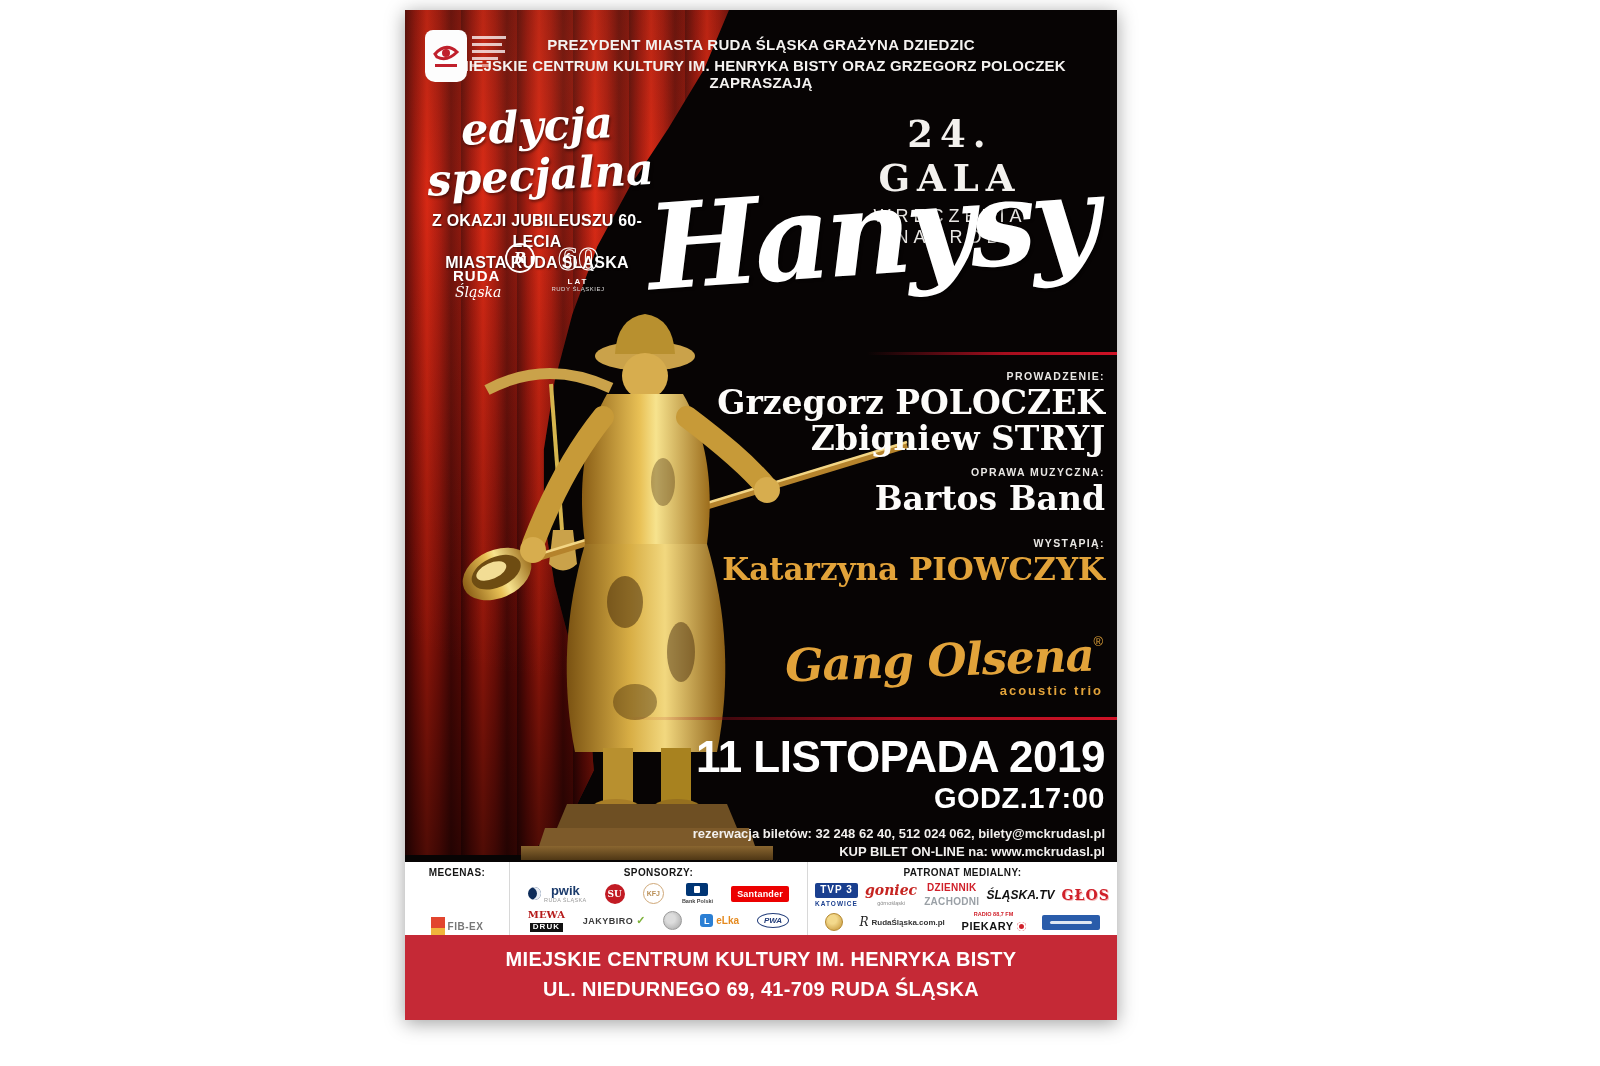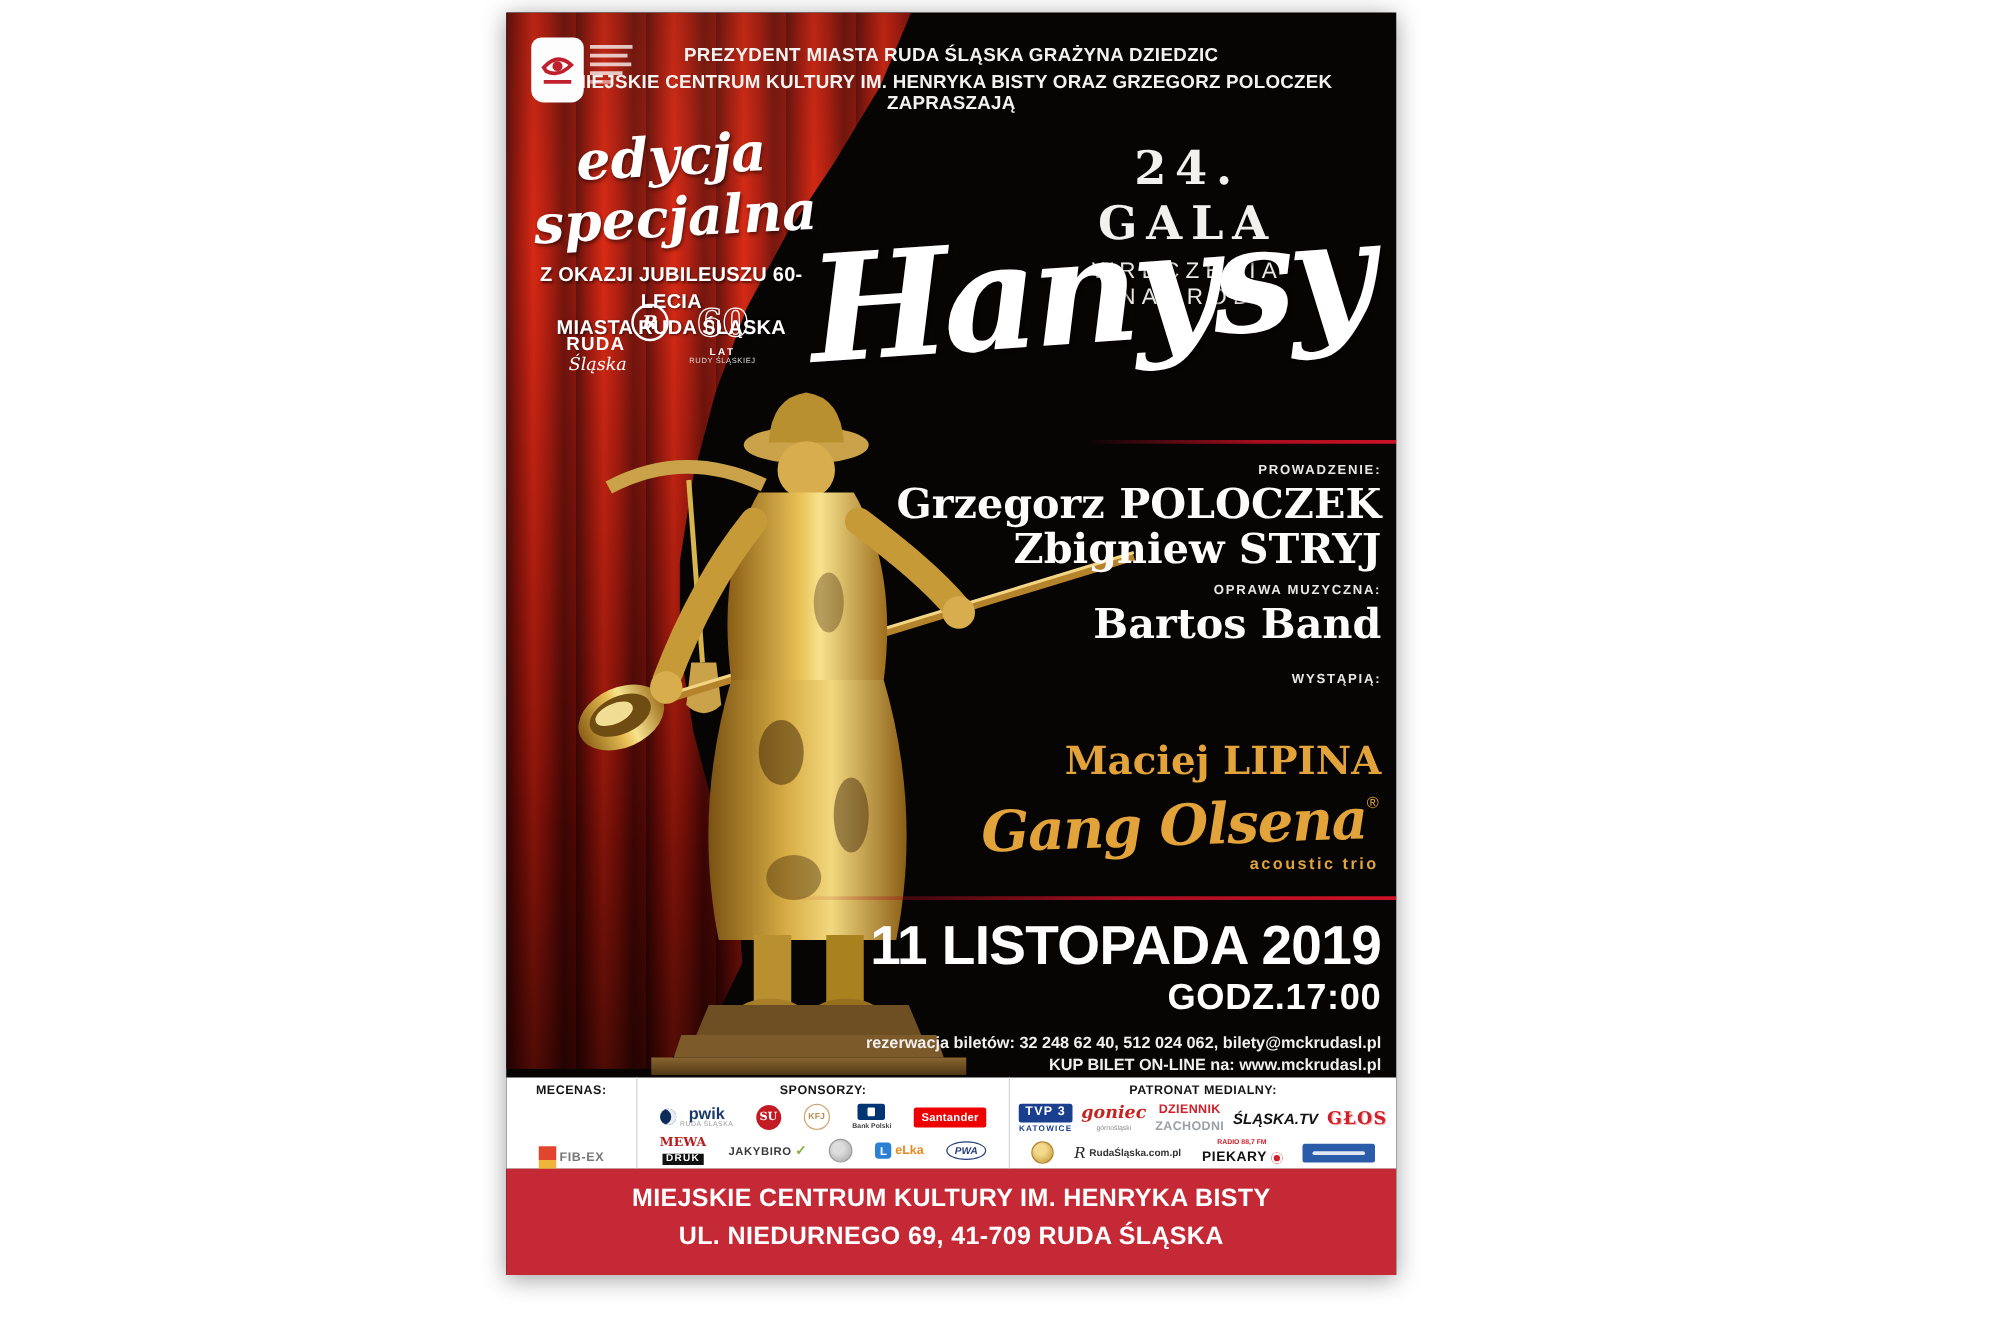--- a/index.html
+++ b/index.html
@@ -294,21 +294,21 @@
 
     <div class="sep sep1"></div>
     <div class="sep sep2"></div>
 
     <div class="rlabel lbl-prow">PROWADZENIE:</div>
     <div class="serifline host1">Grzegorz POLOCZEK</div>
     <div class="serifline host2">Zbigniew STRYJ</div>
     <div class="rlabel lbl-muz">OPRAWA MUZYCZNA:</div>
     <div class="serifline music">Bartos Band</div>
     <div class="rlabel lbl-wys">WYSTĄPIĄ:</div>
-    <div class="goldline perf2">Maciej LIPINA</div>
+    <div class="goldline perf1">Katarzyna PIOWCZYK</div>
 
     <div class="gang">
       <div>
         <span class="g1">Gang Olsena</span><span class="reg">®</span>
       </div>
       <div class="g2">acoustic trio</div>
     </div>
 
     <div class="date">11 LISTOPADA 2019</div>
     <div class="time">GODZ.17:00</div>

